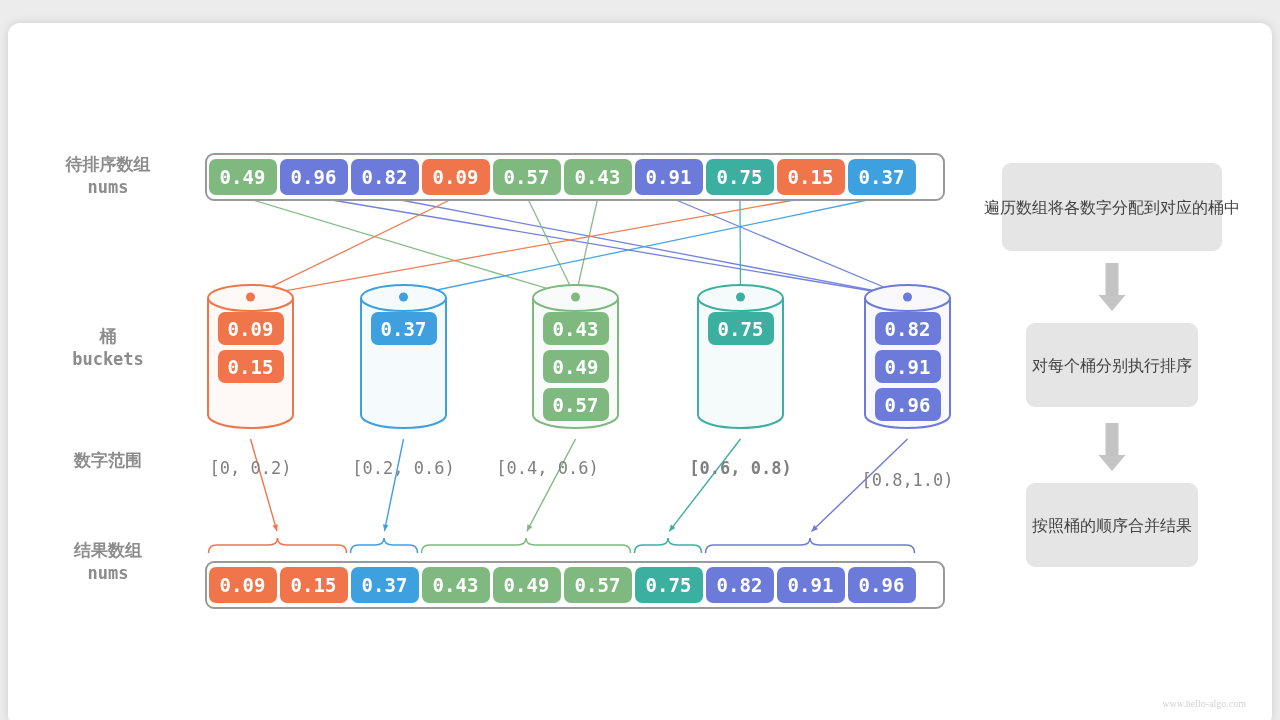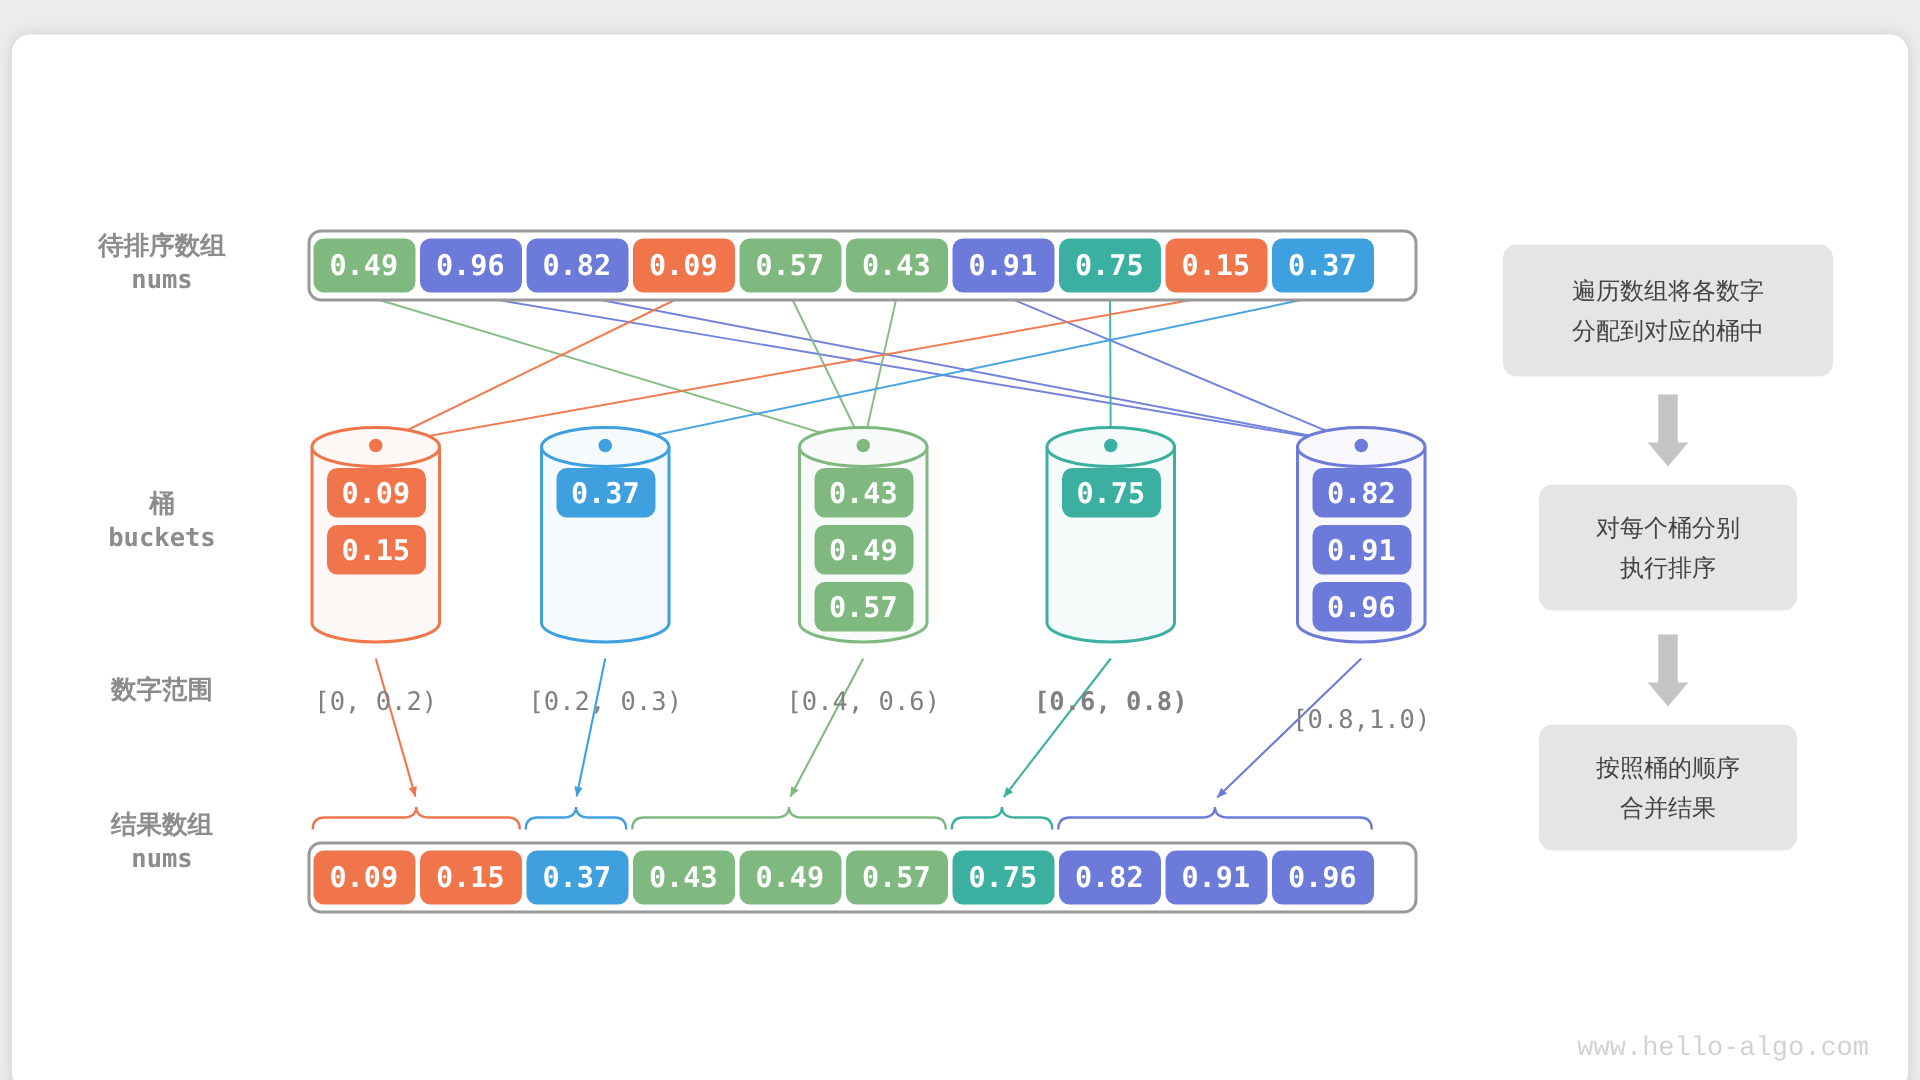--- a/index.html
+++ b/index.html
@@ -58,28 +58,28 @@
   .range{
     position:absolute;color:#808080;
     font-family:"DejaVu Sans Mono","Liberation Mono",monospace;
     font-size:17px;white-space:nowrap;text-align:center;
   }
 
   
   .note{
     position:absolute;background:#e5e5e5;border-radius:9px;
     color:#444444;font-size:16px;line-height:27px;
-    display:flex;flex-direction:column;align-items:center;justify-content:center;
+    display:flex;flex-direction:row;align-items:center;justify-content:center;
     text-align:center;box-sizing:border-box;
   }
   .note span{display:block;white-space:nowrap;}
 
   .watermark{
     position:absolute;right:26px;bottom:18px;color:#d2d2d2;
-    font-family:Liberation Mono, monospace;font-size:18px;
+    font-family:Liberation Serif, serif;font-size:10px;
   }
 </style>
 </head>
 <body>
 
 <div id="card">
   <div id="stage">
 
     <svg class="layer" id="lines-scatter">
         <line x1="235" y1="174" x2="567.5" y2="274" stroke="#7fb980" stroke-width="1.3" stroke-opacity="0.95"></line>
@@ -205,22 +205,22 @@
           <div class="cylitems" style="padding-top: 27px;">
             <div class="bitem" style="background: rgb(108, 123, 217);">0.82</div>
             <div class="bitem" style="background: rgb(108, 123, 217);">0.91</div>
             <div class="bitem" style="background: rgb(108, 123, 217);">0.96</div>
           </div>
         </div>
       </div>
 
     <div id="ranges-host">
         <div class="range" style="left: 155px; top: 435px; width: 175px; text-align: center;">[0, 0.2)</div>
-        <div class="range" style="left: 308px; top: 435px; width: 175px;">[0.2, 0.3)</div>
-        <div class="range" style="left: 480px; top: 435px; width: 175px;">[0.4, 0.6)</div>
+        <div class="range" style="left: 308px; top: 435px; width: 175px;">[0.2, 0.6)</div>
+        <div class="range" style="left: 452px; top: 435px; width: 175px;">[0.4, 0.6)</div>
         <div class="range" style="left: 645px; top: 435px; width: 175px; font-weight: bold;">[0.6, 0.8)</div>
         <div class="range" style="left: 812px; top: 447px; width: 175px;">[0.8,1.0)</div>
       </div>
 
     <div class="arrbox" id="output-array" style="left:197px;top:538px;width:740px;height:48px;">
         <div class="cell" style="background: rgb(240, 117, 74);">0.09</div>
         <div class="cell" style="background: rgb(240, 117, 74);">0.15</div>
         <div class="cell" style="background: rgb(63, 160, 224);">0.37</div>
         <div class="cell" style="background: rgb(127, 185, 128);">0.43</div>
         <div class="cell" style="background: rgb(127, 185, 128);">0.49</div>

